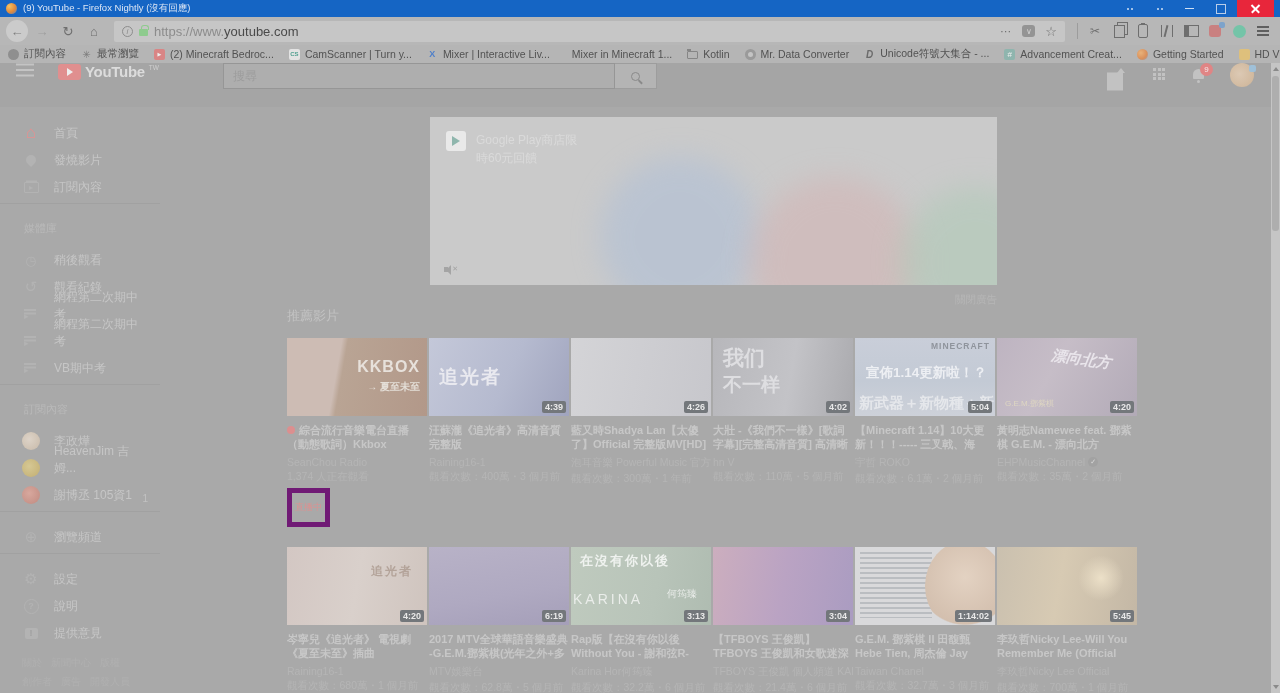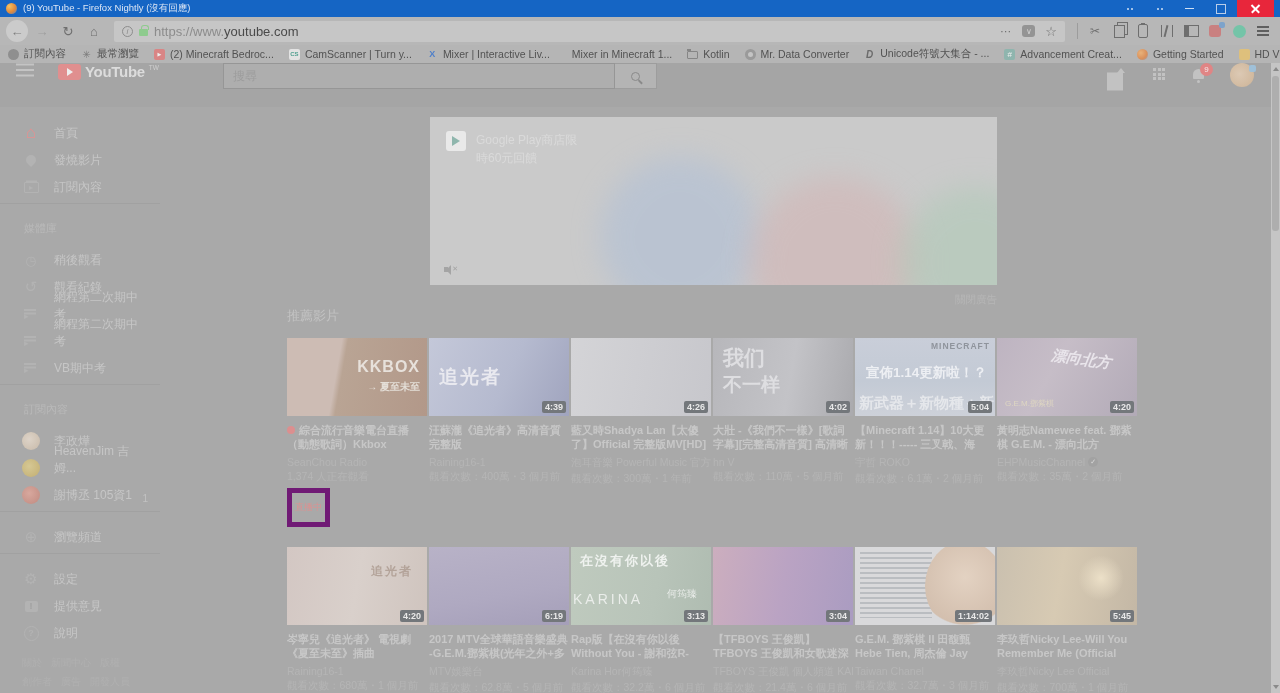--- a/index.html
+++ b/index.html
@@ -440,27 +440,27 @@
     </div>
     <div class="sb-div"></div>
     <div>
 
         <div class="sb-item">
           <span class="ic gear"></span>
           <span>設定</span>
         </div>
 
         <div class="sb-item">
+          <span class="ic help"></span>
+          <span>說明</span>
+        </div>
+
+        <div class="sb-item">
           <span class="ic feedback"></span>
           <span>提供意見</span>
-        </div>
-
-        <div class="sb-item">
-          <span class="ic help"></span>
-          <span>說明</span>
         </div>
       </div>
     <div class="sb-footer">
       <div class="sb-links">
 
       <span>關於</span>
           <span>新聞中心</span>
           <span>版權</span>
           <span>創作者</span>
           <span>廣告</span>

